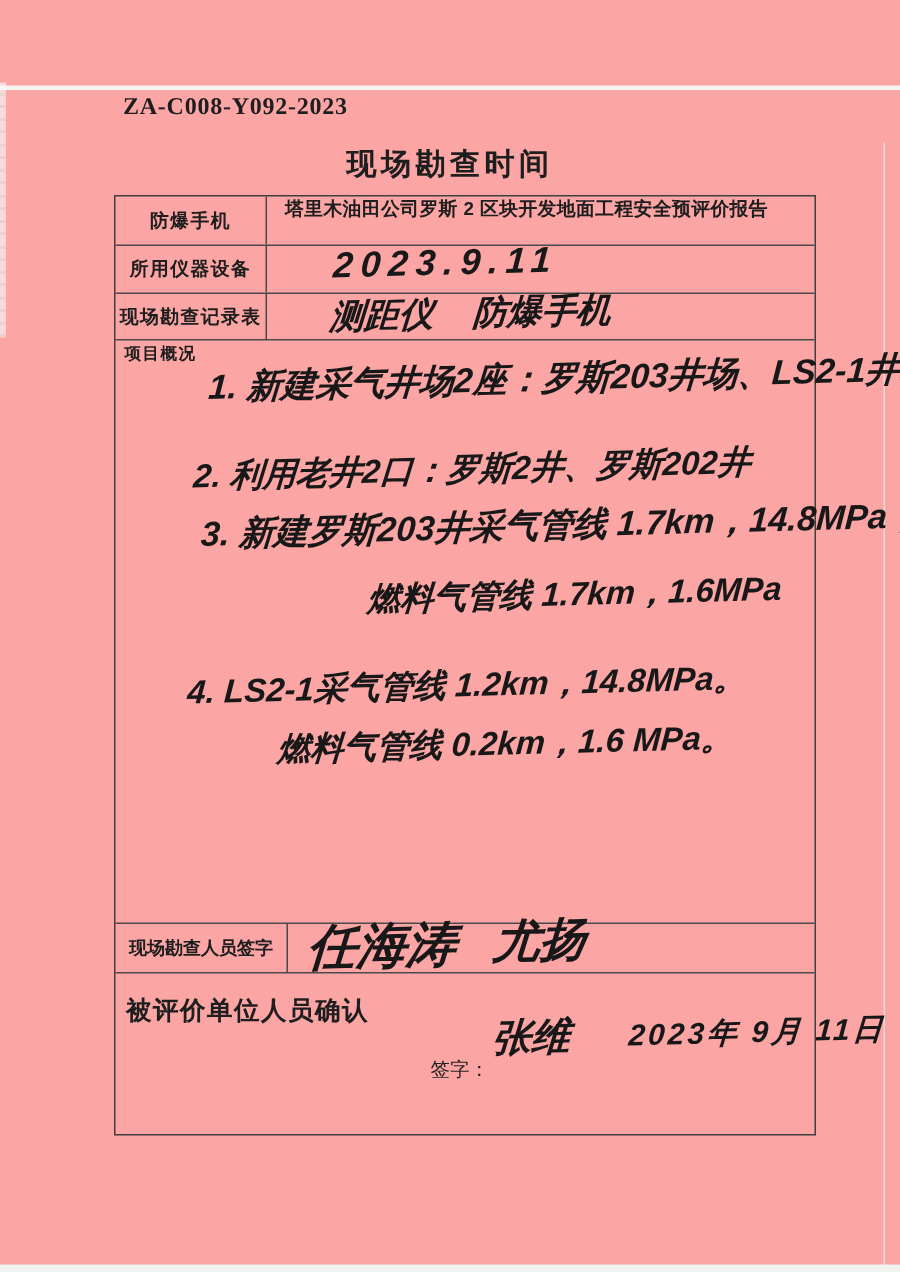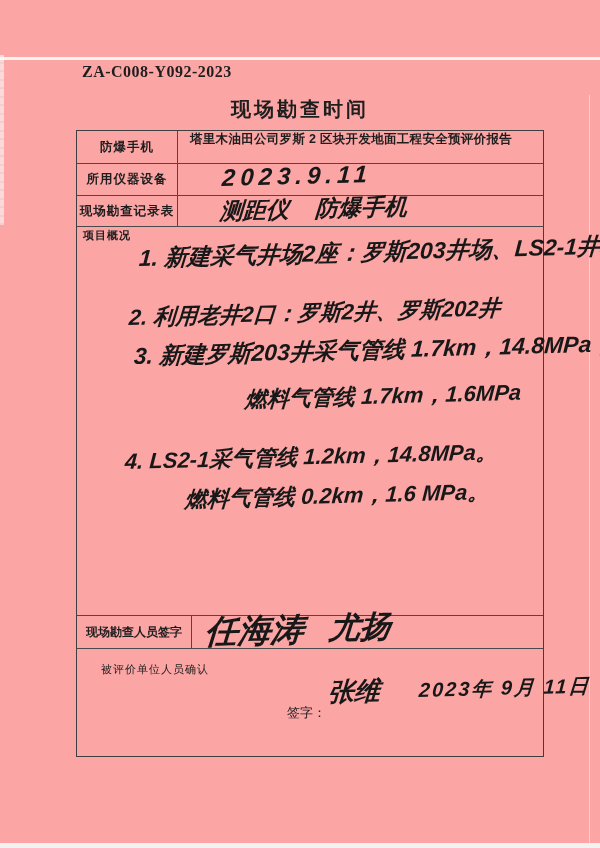--- a/index.html
+++ b/index.html
@@ -59,21 +59,21 @@
   .ln3{left:168px;top:158px;font-size:22px;}
   .ln4{left:48px;top:220px;font-size:22px;}
   .ln5{left:108px;top:258px;font-size:22px;}
 
   .r6 .lbl{flex:0 0 115px;font-size:12px;letter-spacing:0;}
   .sig{position:absolute;}
   .sig1{left:128px;top:-6px;font-size:33px;}
   .sig2{left:252px;top:-9px;font-size:31px;}
 
   .r7{position:relative;}
-  .lbl7{position:absolute;left:24px;top:13px;font-weight:normal;font-size:11px;letter-spacing:1px;}
+  .lbl7{position:absolute;left:7px;top:13px;font-weight:bold;font-size:17px;letter-spacing:1px;}
   .sign-label{position:absolute;left:210px;top:55px;font-weight:normal;font-size:13px;}
   .sig3{left:251px;top:26px;font-size:26px;}
   .hw-date{position:absolute;left:342px;top:28px;font-size:20px;letter-spacing:2px;}
 </style>
 </head>
 <body>
 
 <div class="page">
 
   <div class="artifact-topband"></div>

